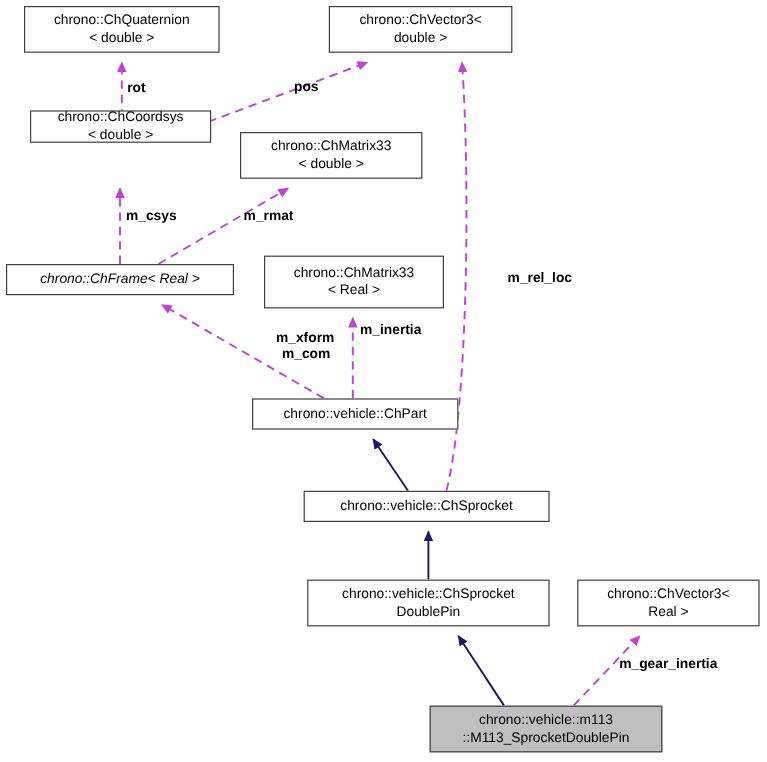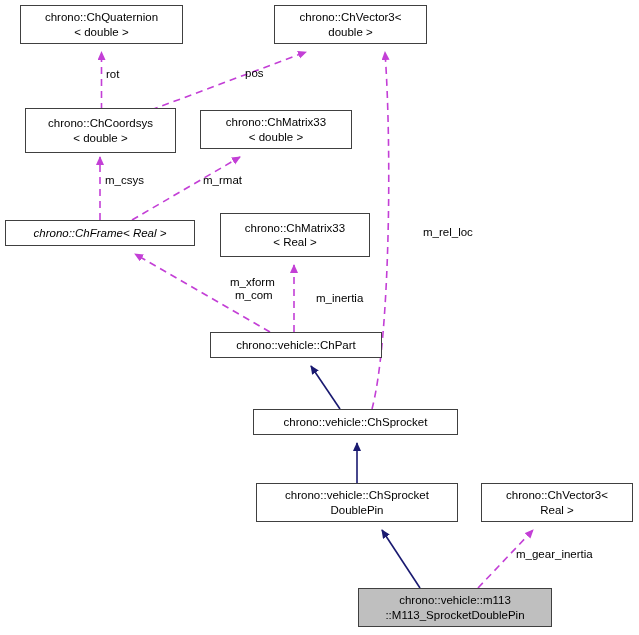--- a/index.html
+++ b/index.html
@@ -45,20 +45,21 @@
     background: #bfbfbf;
   }
   .edge-label {
     position: absolute;
     font-family: "Liberation Sans", sans-serif;
     font-size: 11.5px;
     line-height: 13px;
     color: #000000;
     white-space: pre;
     text-align: left;
+    font-weight: bold;
   }
 </style>
 </head>
 <body>
 
 <div id="diagram-root">
 
   <svg id="edge-layer" viewBox="0 0 639 635" width="639" height="635" xmlns="http://www.w3.org/2000/svg">
     <defs>
       <marker id="arrow-inherit" markerWidth="10" markerHeight="10" refX="8" refY="4" orient="auto" markerUnits="userSpaceOnUse">
@@ -81,21 +82,21 @@
         <path d="M 420 588 L 382 530" fill="none" stroke="#191970" stroke-width="1.6" marker-end="url(#arrow-inherit)"></path>
         <path d="M 478 588 L 533 530" fill="none" stroke="#c33fd6" stroke-width="1.6" stroke-dasharray="7,5" marker-end="url(#arrow-assoc)"></path>
       </g>
   </svg>
 
   <div id="nodes-group">
       <div class="uml-node" style="left: 20px; top: 5px; width: 163px; height: 39px;">chrono::ChQuaternion
 &lt; double &gt;</div>
       <div class="uml-node" style="left: 274px; top: 5px; width: 153px; height: 39px;">chrono::ChVector3&lt;
 double &gt;</div>
-      <div class="uml-node" style="left: 25px; top: 108px; width: 151px; height: 45px; text-align: center;">chrono::ChCoordsys
+      <div class="uml-node" style="left: 25px; top: 92px; width: 151px; height: 27px; text-align: center;">chrono::ChCoordsys
 &lt; double &gt;</div>
       <div class="uml-node" style="left: 200px; top: 110px; width: 152px; height: 39px;">chrono::ChMatrix33
 &lt; double &gt;</div>
       <div class="uml-node" style="left: 5px; top: 220px; width: 190px; height: 26px; font-style: italic;">chrono::ChFrame&lt; Real &gt;</div>
       <div class="uml-node" style="left: 220px; top: 213px; width: 150px; height: 44px;">chrono::ChMatrix33
 &lt; Real &gt;</div>
       <div class="uml-node" style="left: 210px; top: 332px; width: 172px; height: 26px;">chrono::vehicle::ChPart</div>
       <div class="uml-node" style="left: 253px; top: 409px; width: 205px; height: 26px;">chrono::vehicle::ChSprocket</div>
       <div class="uml-node" style="left: 256px; top: 483px; width: 202px; height: 39px;">chrono::vehicle::ChSprocket
 DoublePin</div>
@@ -105,17 +106,17 @@
 ::M113_SprocketDoublePin</div>
     </div>
   <div id="labels-group">
       <div class="edge-label" style="left: 106px; top: 68px;">rot</div>
       <div class="edge-label" style="left: 245px; top: 67px;">pos</div>
       <div class="edge-label" style="left: 105px; top: 174px;">m_csys</div>
       <div class="edge-label" style="left: 203px; top: 174px;">m_rmat</div>
       <div class="edge-label" style="left: 423px; top: 226px;">m_rel_loc</div>
       <div class="edge-label" style="left: 230px; top: 276px;">m_xform</div>
       <div class="edge-label" style="left: 235px; top: 289px;">m_com</div>
-      <div class="edge-label" style="left: 300px; top: 292px; margin-left: 16px;">m_inertia</div>
+      <div class="edge-label" style="left: 300px; top: 269px;">m_inertia</div>
       <div class="edge-label" style="left: 516px; top: 548px;">m_gear_inertia</div>
     </div>
 
 </div>
 
 </body></html>

